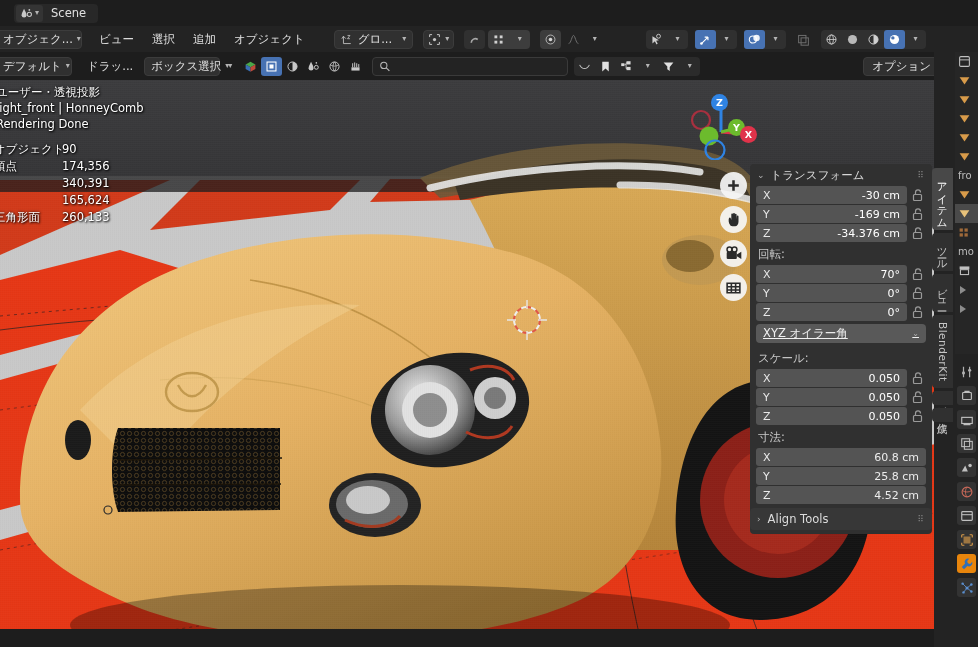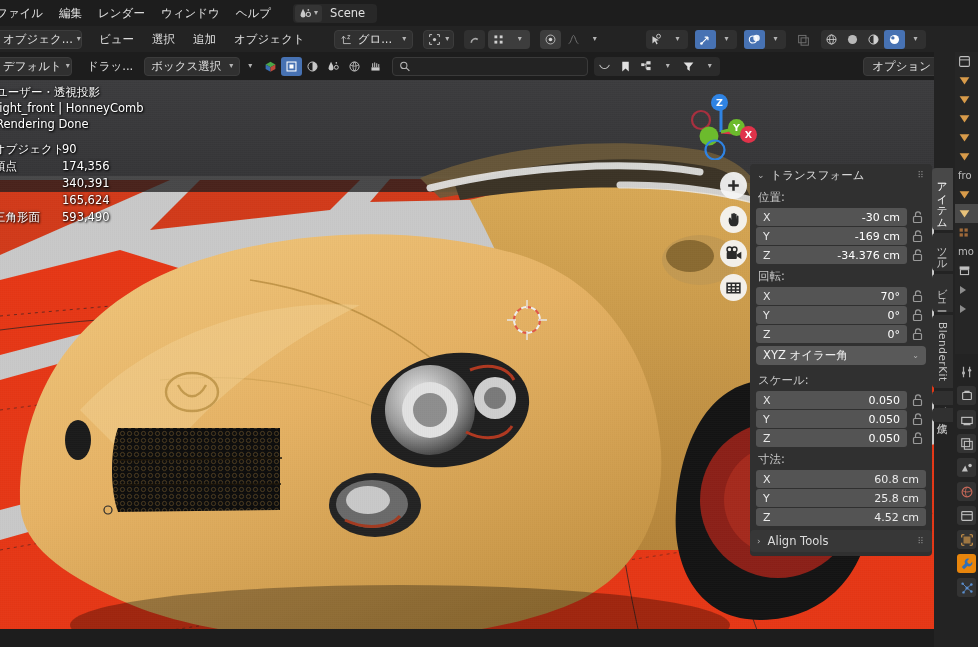--- a/index.html
+++ b/index.html
@@ -142,21 +142,21 @@
   .field .fv { margin-left: auto; color: #ffffff; }
   .lock { width: 16px; display: flex; justify-content: center; margin-left: 3px; }
   .field-wide {
     margin: 0 6px 1px 6px; height: 18px; background: #545454; border-radius: 3px;
     display: flex; align-items: center; padding: 0 7px;
     font-size: 11px; color: #ececec;
   }
   .field-wide .fv { margin-left: auto; }
   .dropdown-wide {
     margin: 3px 6px 4px 6px; height: 19px; background: #595959; border-radius: 4px;
-    display: flex; align-items: center; padding: 0 7px; font-size: 11.5px; color: #f0f0f0;
+    display: flex; align-items: center; padding: 0 7px; font-size: 11.5px; color: #f0f0f0; text-decoration: underline;
   }
   .dropdown-wide .chev { margin-left: auto; }
   .subpanel {
     margin-top: 4px; background: #373737; border-radius: 4px;
     display: flex; align-items: center; height: 22px; padding: 0 7px; gap: 7px;
     font-size: 11.5px; color: #dcdcdc;
   }
   .subpanel .dots { margin-left: auto; color: #7d7d7d; letter-spacing: 1px; font-size: 9px; }
 
   
@@ -193,27 +193,20 @@
   .prop-tab.plain { background: transparent; }
 
   .bottom-bar { position: absolute; left: 0; bottom: 0; width: 955px; height: 9px; background: #1d1d1d; }
 </style>
 </head>
 <body>
 
 <div id="app">
 
   <div class="topbar">
-    <div class="menu-items">
-      <div class="menu-item">ファイル</div>
-      <div class="menu-item">編集</div>
-      <div class="menu-item">レンダー</div>
-      <div class="menu-item">ウィンドウ</div>
-      <div class="menu-item">ヘルプ</div>
-    </div>
 
 
     <div class="scene-block">
       <div class="scene-icon-btn">
         <svg class="icon-mini" viewBox="0 0 16 16">
           <path d="M5 2 C3 6 2 8 2 10 a3 3 0 0 0 6 0 c0-2-1-4-3-8z" fill="#c8c8c8"></path>
           <circle cx="11.5" cy="9" r="2.6" fill="none" stroke="#c8c8c8" stroke-width="1.3"></circle>
           <circle cx="11.5" cy="3.6" r="1.1" fill="#c8c8c8"></circle>
         </svg>
         <span class="chev">▾</span>
@@ -365,21 +358,21 @@
       </div>
     </div>
   </div>
 
   <div class="tool-header">
     <div class="drop-pill" style="margin-left:-10px;padding-left:12px;width:82px">
       <span>デフォルト</span>
       <span class="chev" style="margin-left:auto">▾</span>
     </div>
     <div class="hdr-text" style="margin-left:6px">ドラッ...</div>
-    <div class="drop-pill" style="margin-left:2px;width:96px">
+    <div class="drop-pill" style="margin-left:2px;width:76px">
       <span>ボックス選択</span>
       <span class="chev" style="margin-left:auto">▾</span>
     </div>
     <span class="chev" style="margin:0 8px">▾</span>
 
     <div class="btn-group" style="background:transparent">
       <div class="btn-sq">
         <svg class="icon-mini" viewBox="0 0 16 16">
           <path d="M8 2 L14 5.5 L8 9 L2 5.5z" fill="#4aa84a"></path>
           <path d="M2 5.5 L8 9 L8 14.5 L2 11z" fill="#3a6fb5"></path>
@@ -600,21 +593,21 @@
       <div class="grid">
         <span class="lbl">オブジェクト</span>
         <span>90</span>
         <span class="lbl">頂点</span>
         <span>174,356</span>
         <span class="lbl"></span>
         <span>340,391</span>
         <span class="lbl"></span>
         <span>165,624</span>
         <span class="lbl">三角形面</span>
-        <span>593,490</span>
+        <span>260,133</span>
       </div>
     </div>
 
     <div class="gizmo">
       <svg width="72" height="72" viewBox="0 0 72 72">
         <path d="M36 44 L36 16" stroke="#2f83e3" stroke-width="3"></path>
         <path d="M36 44 L60 46" stroke="#e0334a" stroke-width="3"></path>
         <path d="M36 44 L52 40" stroke="#6cbb2d" stroke-width="3"></path>
         <circle cx="16" cy="32" r="9" fill="none" stroke="#a8303f" stroke-width="2.2"></circle>
         <circle cx="24" cy="48" r="9.5" fill="#6cbb2d"></circle>
@@ -651,21 +644,20 @@
       </div>
     </div>
 
     <div class="npanel">
       <div class="panel-head">
         <span class="chev" style="font-size:9px">⌄</span>
         <span>トランスフォーム</span>
         <span class="dots">⠿</span>
       </div>
 
-      <div class="sec-label">位置:</div>
       <div class="field-row">
         <div class="field">
           <span class="fx">X</span>
           <span class="fv">-30 cm</span>
         </div>
         <div class="lock">
           <svg width="12" height="13" viewBox="0 0 12 13">
             <rect x="1.5" y="5.5" width="8" height="6" rx="1" fill="none" stroke="#9a9a9a" stroke-width="1.2"></rect>
             <path d="M3.5 5.5 V3.4 a2.5 2.5 0 0 1 5 0" fill="none" stroke="#9a9a9a" stroke-width="1.2"></path>
           </svg>

